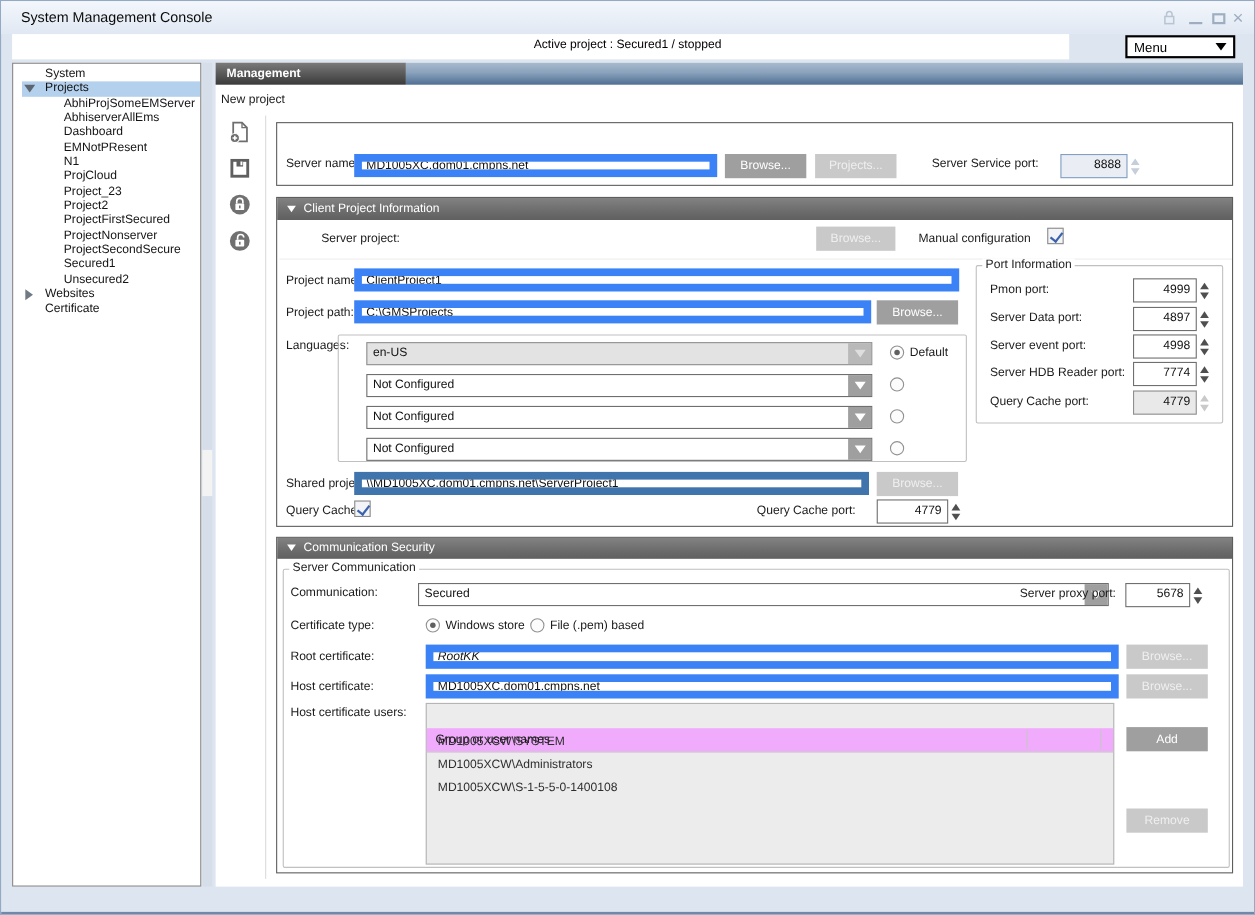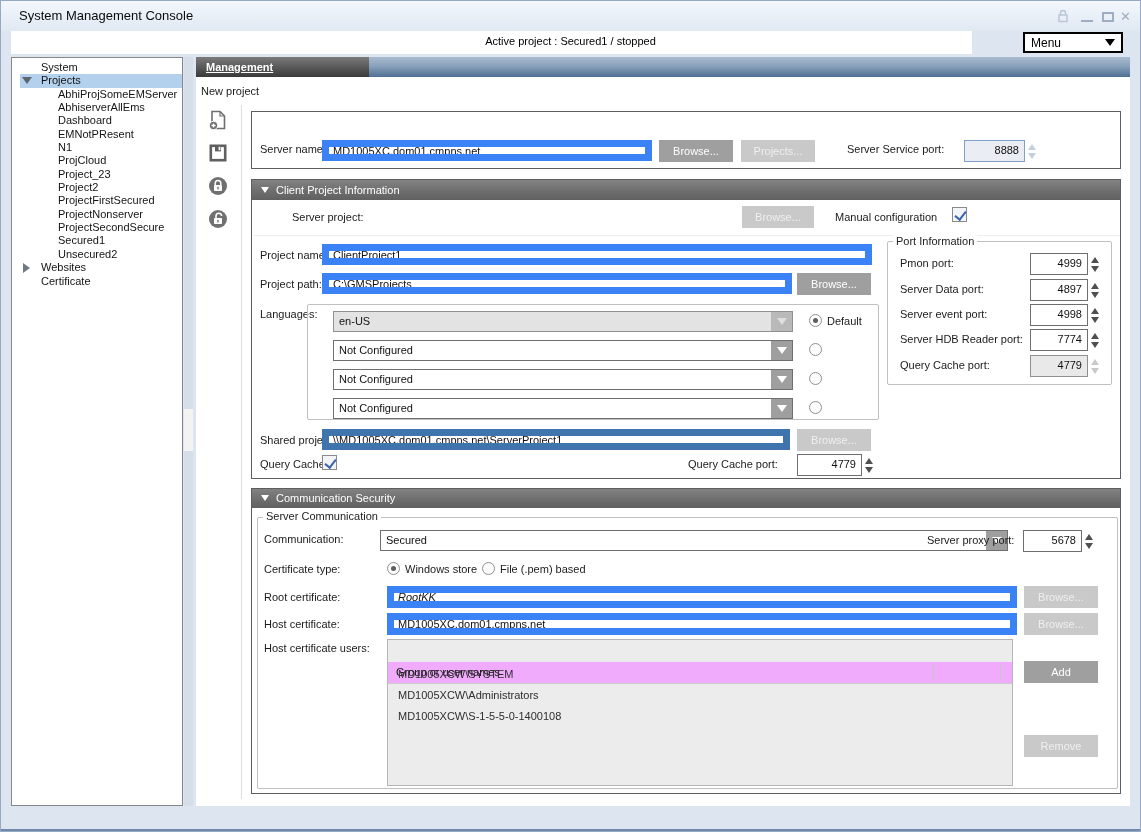--- a/index.html
+++ b/index.html
@@ -21,21 +21,21 @@
   .trow{position:relative;height:13.35px;line-height:13.35px;font-size:11px;color:#141414;padding-left:29px;white-space:nowrap;cursor:default;}
   .trow.child{padding-left:46px;}
   .trow.sel{background:#b3d0ec;margin-left:8px;padding-left:21px;}
   .tri-exp{position:absolute;left:9px;top:3px;width:0;height:0;border-left:5px solid transparent;border-right:5px solid transparent;border-top:7px solid #5c6670;}
   .trow.sel .tri-exp{left:2px;}
   .tri-col{position:absolute;left:11px;top:2px;width:0;height:0;border-top:5px solid transparent;border-bottom:5px solid transparent;border-left:7px solid #707a84;}
   .vscroll{left:183px;top:56px;width:9px;height:749px;background:#d6deea;}
   .vthumb{position:absolute;left:0;top:352px;width:9px;height:42px;background:#f3f3f3;}
   
   .content-bg{left:195px;top:56px;width:934px;height:749px;background:#fff;}
-  .tab-mgmt{left:195px;top:56px;width:173px;height:20px;background:linear-gradient(180deg,#7b7b7b,#5d5d5d 45%,#3a3a3a);color:#fff;font-weight:bold;font-size:11px;line-height:20px;padding-left:10px;text-decoration:underline;}
+  .tab-mgmt{left:195px;top:56px;width:173px;height:20px;background:linear-gradient(180deg,#7b7b7b,#5d5d5d 45%,#3a3a3a);color:#fff;font-weight:bold;font-size:11px;line-height:20px;padding-left:10px;}
   .tab-rest{left:368px;top:56px;width:761px;height:20px;background:linear-gradient(180deg,#a9bacd,#8aa2bc 45%,#4f6f93);}
   .viewlbl{left:200px;top:84px;}
   .icbtn{width:26px;height:26px;left:204px;display:flex;align-items:center;justify-content:center;cursor:default;}
   .vsep{left:240px;top:104px;width:1px;height:694px;background:#dcdcdc;}
   
   .sect{border:1px solid #5e5e5e;background:#fff;}
   .sh{position:absolute;left:0;top:0;right:0;height:20px;background:linear-gradient(180deg,#828282,#6c6c6c 60%,#606060);color:#fff;font-size:11px;line-height:20px;padding-left:24px;}
   .sh .tri{position:absolute;left:9px;top:7px;width:0;height:0;border-left:4px solid transparent;border-right:4px solid transparent;border-top:6px solid #fff;}
   .txt{border:7px solid #3b82f6;font-size:11px;font-family:inherit;padding:0 4px;background:#fff;color:#111;outline:none;}
   .txt.focus{border-color:#3f74ad;}

